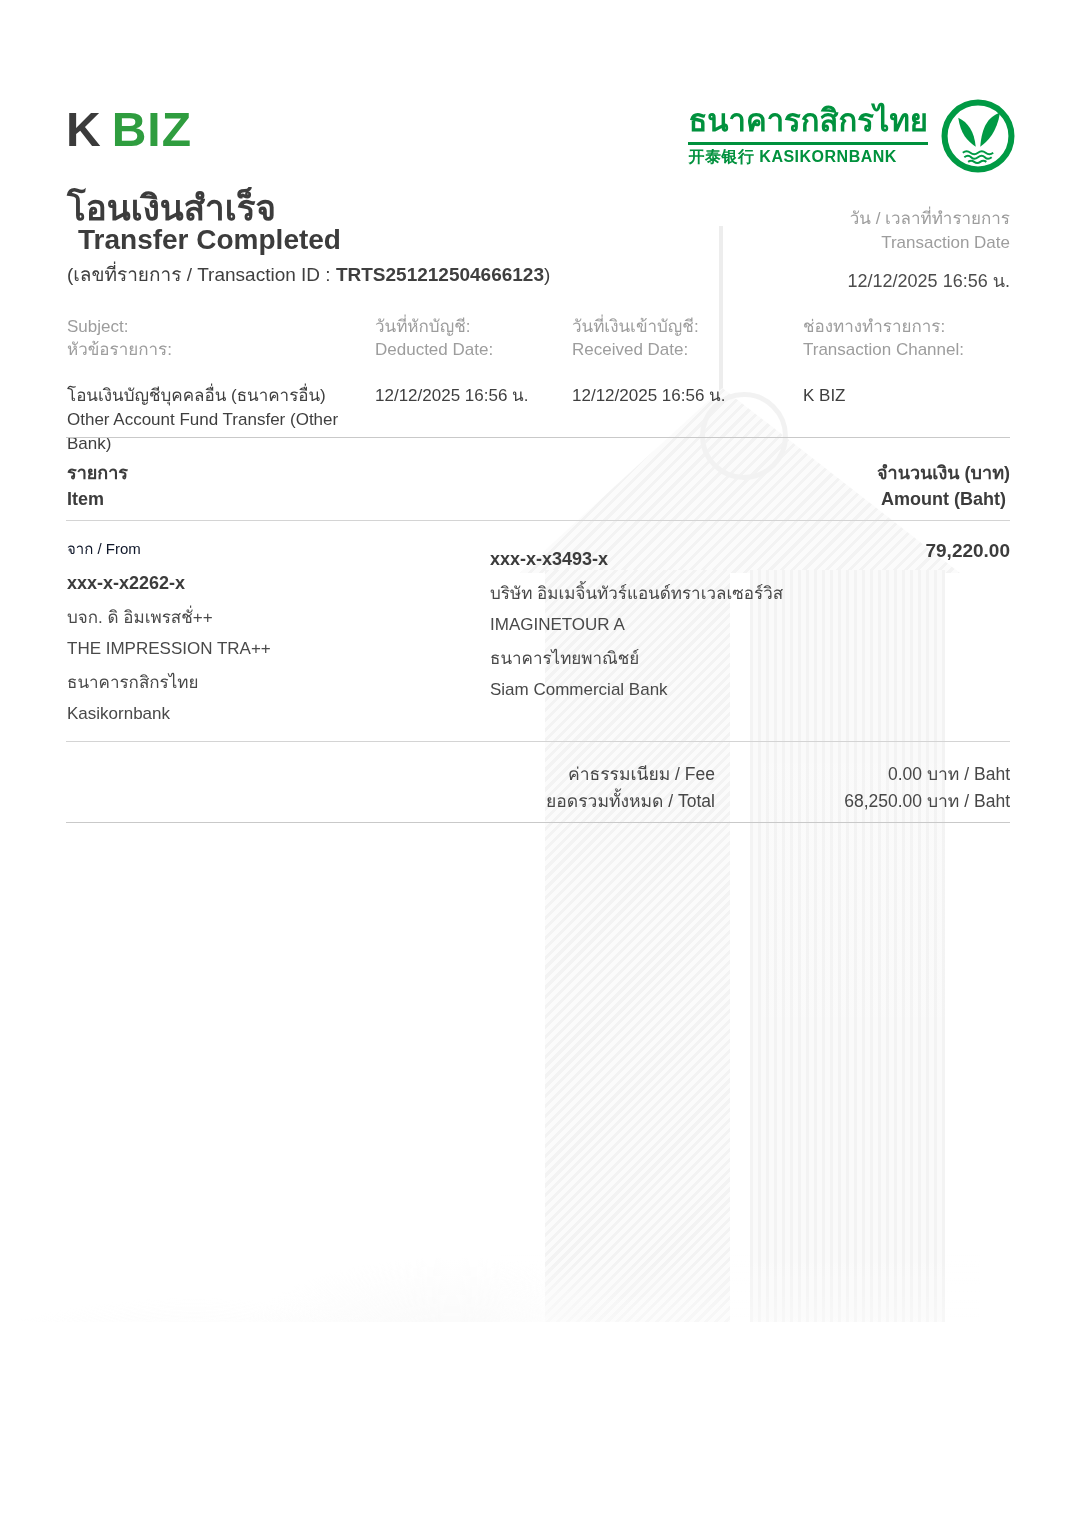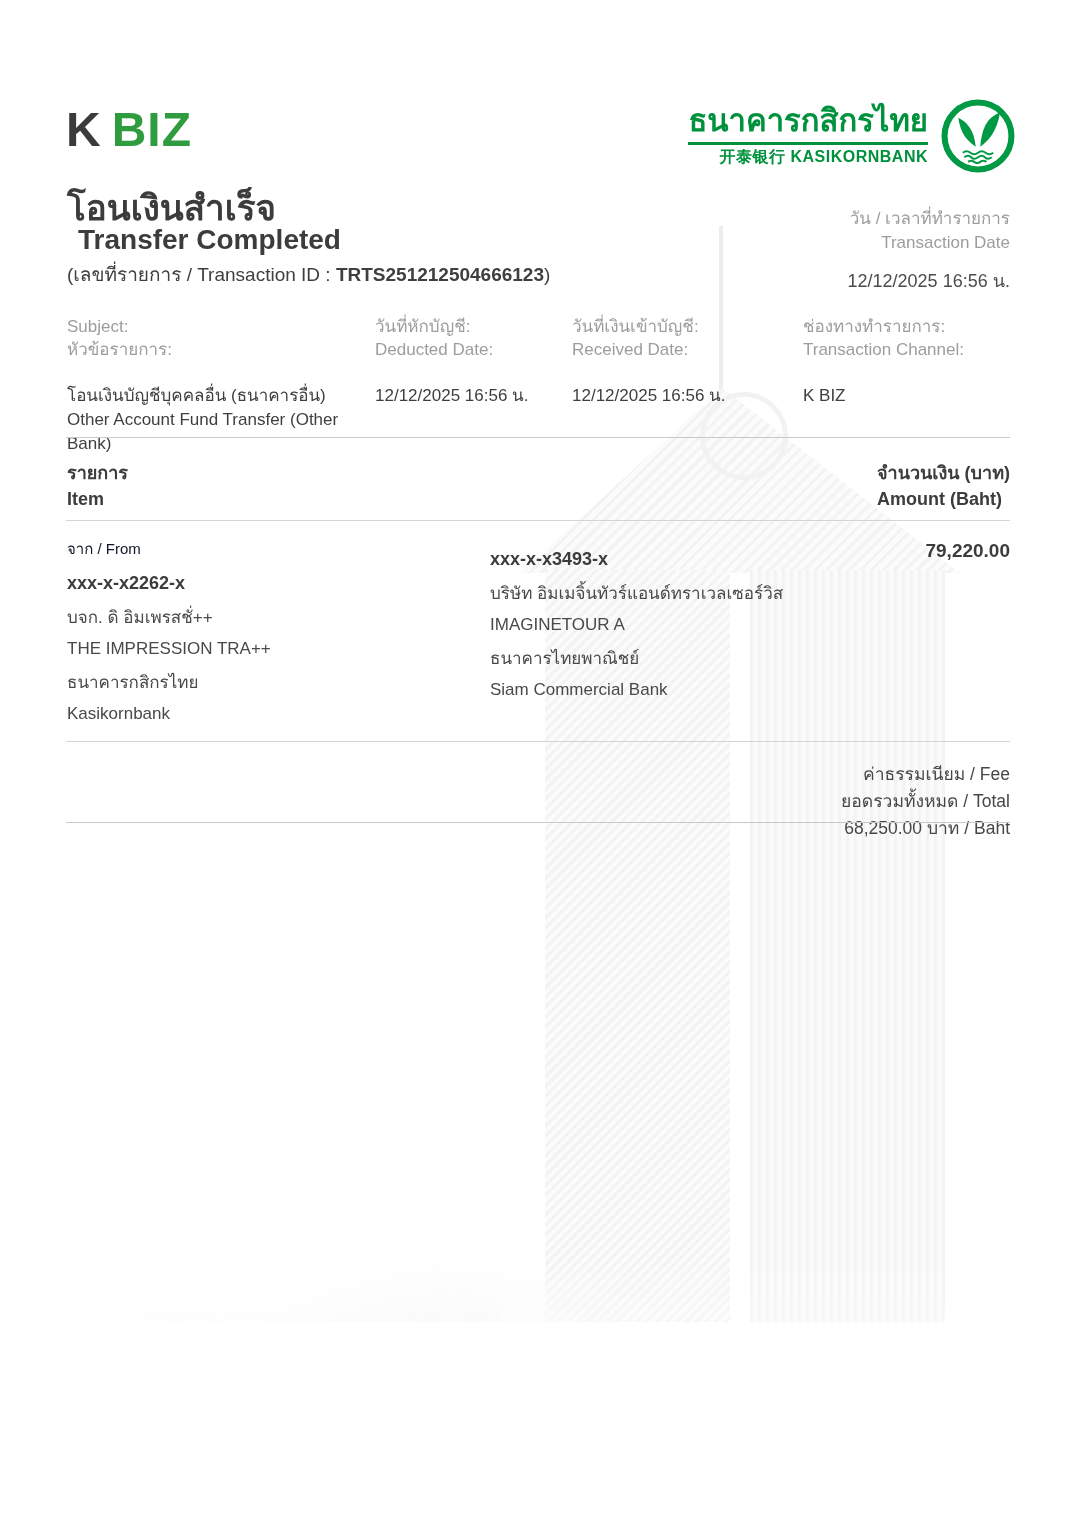--- a/index.html
+++ b/index.html
@@ -33,21 +33,21 @@
   
   .kbiz-logo { position:absolute; left:66px; top:106px; font-size:48px; font-weight:800;
                letter-spacing:1px; line-height:1; }
   .kbiz-logo .k   { color:#3b3b3b; margin-right:10px; }
   .kbiz-logo .biz { color:#2f9d3f; }
 
   .bank-logo { position:absolute; right:60px; top:98px; display:flex; align-items:center; gap:12px; }
   .bank-logo-text { text-align:left; }
   .bank-name-thai { font-size:31px; font-weight:700; color:#00913d; line-height:1.1;
                     border-bottom:3px solid #00913d; padding-bottom:3px; }
-  .bank-name-sub  { margin-top:2px; font-size:16px; font-weight:700; color:#00913d; letter-spacing:.5px;text-align:right; }
+  .bank-name-sub  { margin-top:2px; font-size:16px; font-weight:700; color:#00913d; letter-spacing:.5px; }
   .bank-icon svg  { display:block; }
 
   
   .title-thai { position:absolute; left:67px; top:180px; font-size:35px; font-weight:700; color:#3c3c3c; }
   .title-en   { position:absolute; left:78px; top:224px; font-size:28px; font-weight:700; color:#3c3c3c; }
   .txid-line  { position:absolute; left:67px; top:259px; font-size:19px; color:#3f3f3f; }
   .txid-line .txid { font-weight:700; }
 
   .txdate-block { position:absolute; right:66px; top:207px; text-align:right; }
   .txdate-label { font-size:17px; color:#9d9d9d; line-height:24px; }
@@ -63,35 +63,35 @@
   .col-channel  { left:803px; width:210px; }
 
   .hr { position:absolute; left:66px; width:944px; height:1px; background:#c9c9c9; }
   .hr1 { top:437px; } .hr2 { top:520px; background:#d4d4d4; }
   .hr3 { top:741px; background:#d4d4d4; } .hr4 { top:822px; }
 
   
   .item-header { position:absolute; left:67px; top:460px; font-size:18px; font-weight:700;
                  color:#3c3c3c; line-height:26px; }
   .amount-header { position:absolute; right:66px; top:460px; font-size:18px; font-weight:700;
-                   color:#3c3c3c; line-height:26px; text-align:left; }
+                   color:#3c3c3c; line-height:26px; text-align:center; }
 
   
   .party { position:absolute; top:537px; }
   .party-from { left:67px; width:380px; }
   .party-to   { left:490px; width:400px; }
   .party .plabel   { font-size:15px; color:#0f172a; }
   .party .paccount { margin-top:12px; font-size:18px; font-weight:700; color:#3c3c3c; }
   .party .pline    { margin-top:9px; font-size:17px; color:#494949; }
   .amount-value { position:absolute; right:66px; top:540px; font-size:19px; font-weight:700;
                   color:#3c3c3c; text-align:right; }
 
   
   .summary { position:absolute; right:66px; top:761px; }
-  .summary-row { display:flex; justify-content:flex-end; line-height:27px; font-size:17.5px; color:#474747;flex-direction:column; }
+  .summary-row { display:flex; justify-content:flex-end; line-height:27px; font-size:17.5px; color:#474747; }
   .summary-row .slabel { text-align:right; }
   .summary-row .svalue { width:295px; text-align:right; }
 
   
   .footer-note { position:absolute; left:67px; top:1440px; font-size:16px; color:#8e8e8e; }
 </style>
 </head>
 <body>
 
 <div class="page">
@@ -197,20 +197,21 @@
       <div class="pline">Siam Commercial Bank</div>
     </div>
 
     <div class="amount-value">79,220.00</div>
 
     <div class="hr hr3"></div>
 
     <div class="summary">
       <div class="summary-row">
         <span class="slabel">ค่าธรรมเนียม / Fee</span>
+        <span class="svalue">0.00 บาท / Baht</span>
       </div>
       <div class="summary-row">
         <span class="slabel">ยอดรวมทั้งหมด / Total</span>
         <span class="svalue">68,250.00 บาท / Baht</span>
       </div>
     </div>
 
     <div class="hr hr4"></div>
 
     <div class="footer-note">Issued by K BIZ</div>

